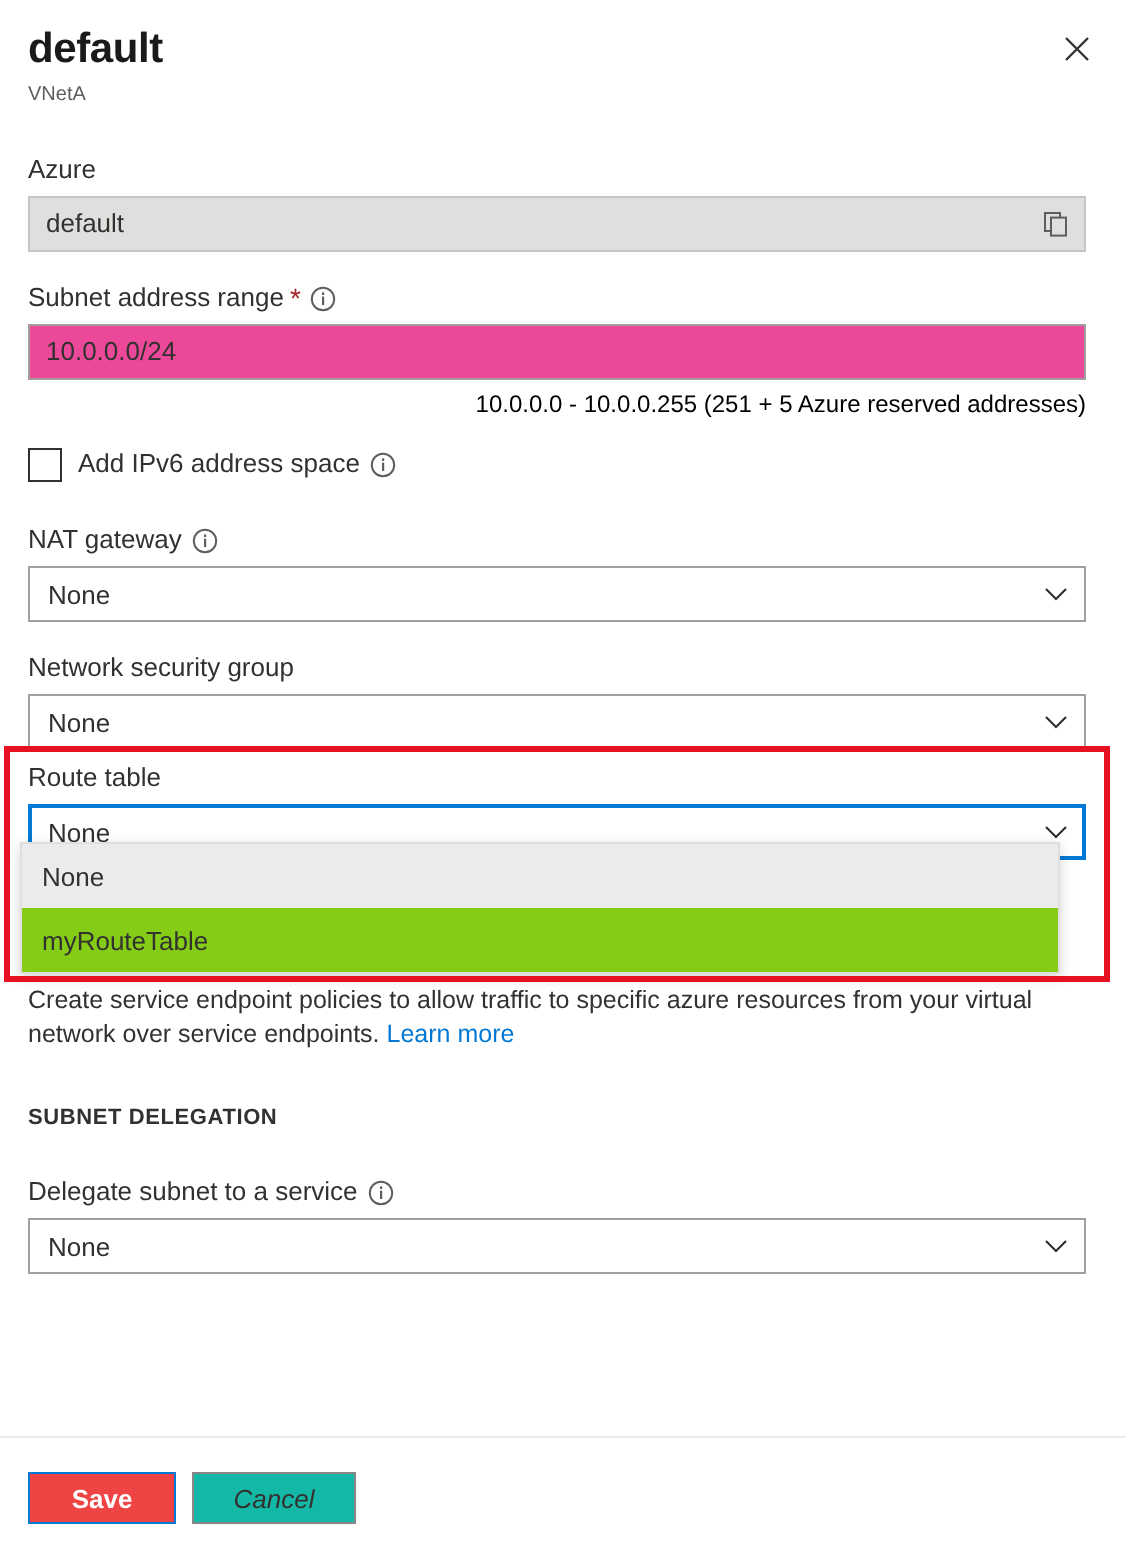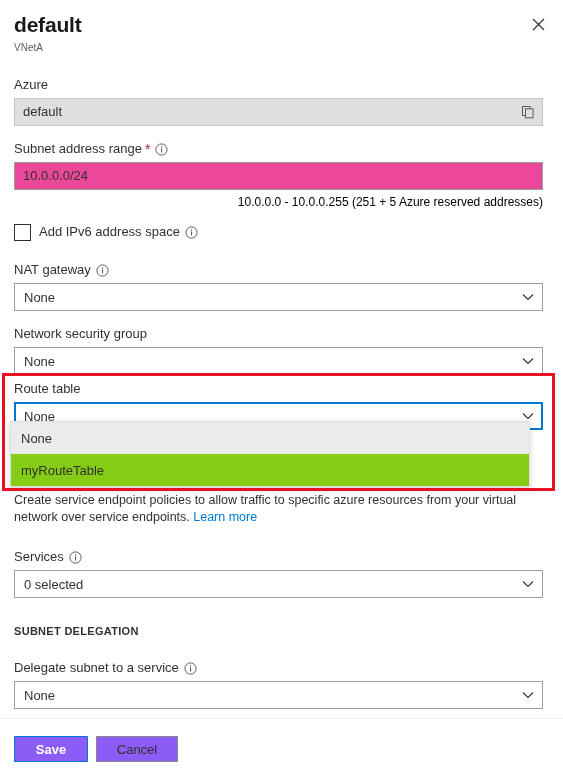--- a/index.html
+++ b/index.html
@@ -250,31 +250,32 @@
     font-size: 13px;
     font-family: "Liberation Sans", sans-serif;
     cursor: pointer;
     box-sizing: border-box;
     display: flex;
     align-items: center;
     justify-content: center;
     padding: 0 12px;
   }
   .btn-primary {
-    background: #8b5cf6;
+    background: #ef4444;
     color: #ffffff;
     border: 1px solid #0078d4;
     font-weight: bold;
     min-width: 74px;
   }
   .btn-secondary {
-    background: #8b5cf6;
+    background: #14b8a6;
     color: #323130;
     border: 1px solid #8a8886;
     min-width: 82px;
+    font-style: italic;
   }
 </style>
 </head>
 <body>
 
 <div class="panel">
 
   <div class="header">
     <div class="title">default</div>
     <div class="subtitle">VNetA</div>
@@ -383,40 +384,20 @@
             </svg>
         </span>
       </div>
     </div>
 
     <div class="desc" style="margin-top:62px;">
       <span>Create service endpoint policies to allow traffic to specific azure resources from your virtual network over service endpoints.</span>
       <span class="link">Learn more</span>
     </div>
 
-    <div class="field" style="margin-top:22px;">
-      <div class="label">
-        <span class="label-text">Services</span>
-        <span class="info-icon">
-          <svg width="13" height="13" viewBox="0 0 13 13">
-            <circle cx="6.5" cy="6.5" r="5.6" fill="none" stroke="#605e5c" stroke-width="1"></circle>
-            <rect x="6" y="5.3" width="1.1" height="4.2" fill="#605e5c"></rect>
-            <rect x="6" y="3.2" width="1.1" height="1.3" fill="#605e5c"></rect>
-          </svg>
-        </span>
-      </div>
-      <div class="dropdown">
-        <span>0 selected</span>
-        <span class="chev">
-          <svg width="12" height="8" viewBox="0 0 12 8">
-              <path d="M1 1.5 L6 6.5 L11 1.5" fill="none" stroke="#323130" stroke-width="1.1"></path>
-            </svg>
-        </span>
-      </div>
-    </div>
 
     <div class="section-head" style="margin-top:27px;">SUBNET DELEGATION</div>
 
     <div class="field" style="margin-top:22px;">
       <div class="label">
         <span class="label-text">Delegate subnet to a service</span>
         <span class="info-icon">
           <svg width="13" height="13" viewBox="0 0 13 13">
             <circle cx="6.5" cy="6.5" r="5.6" fill="none" stroke="#605e5c" stroke-width="1"></circle>
             <rect x="6" y="5.3" width="1.1" height="4.2" fill="#605e5c"></rect>

